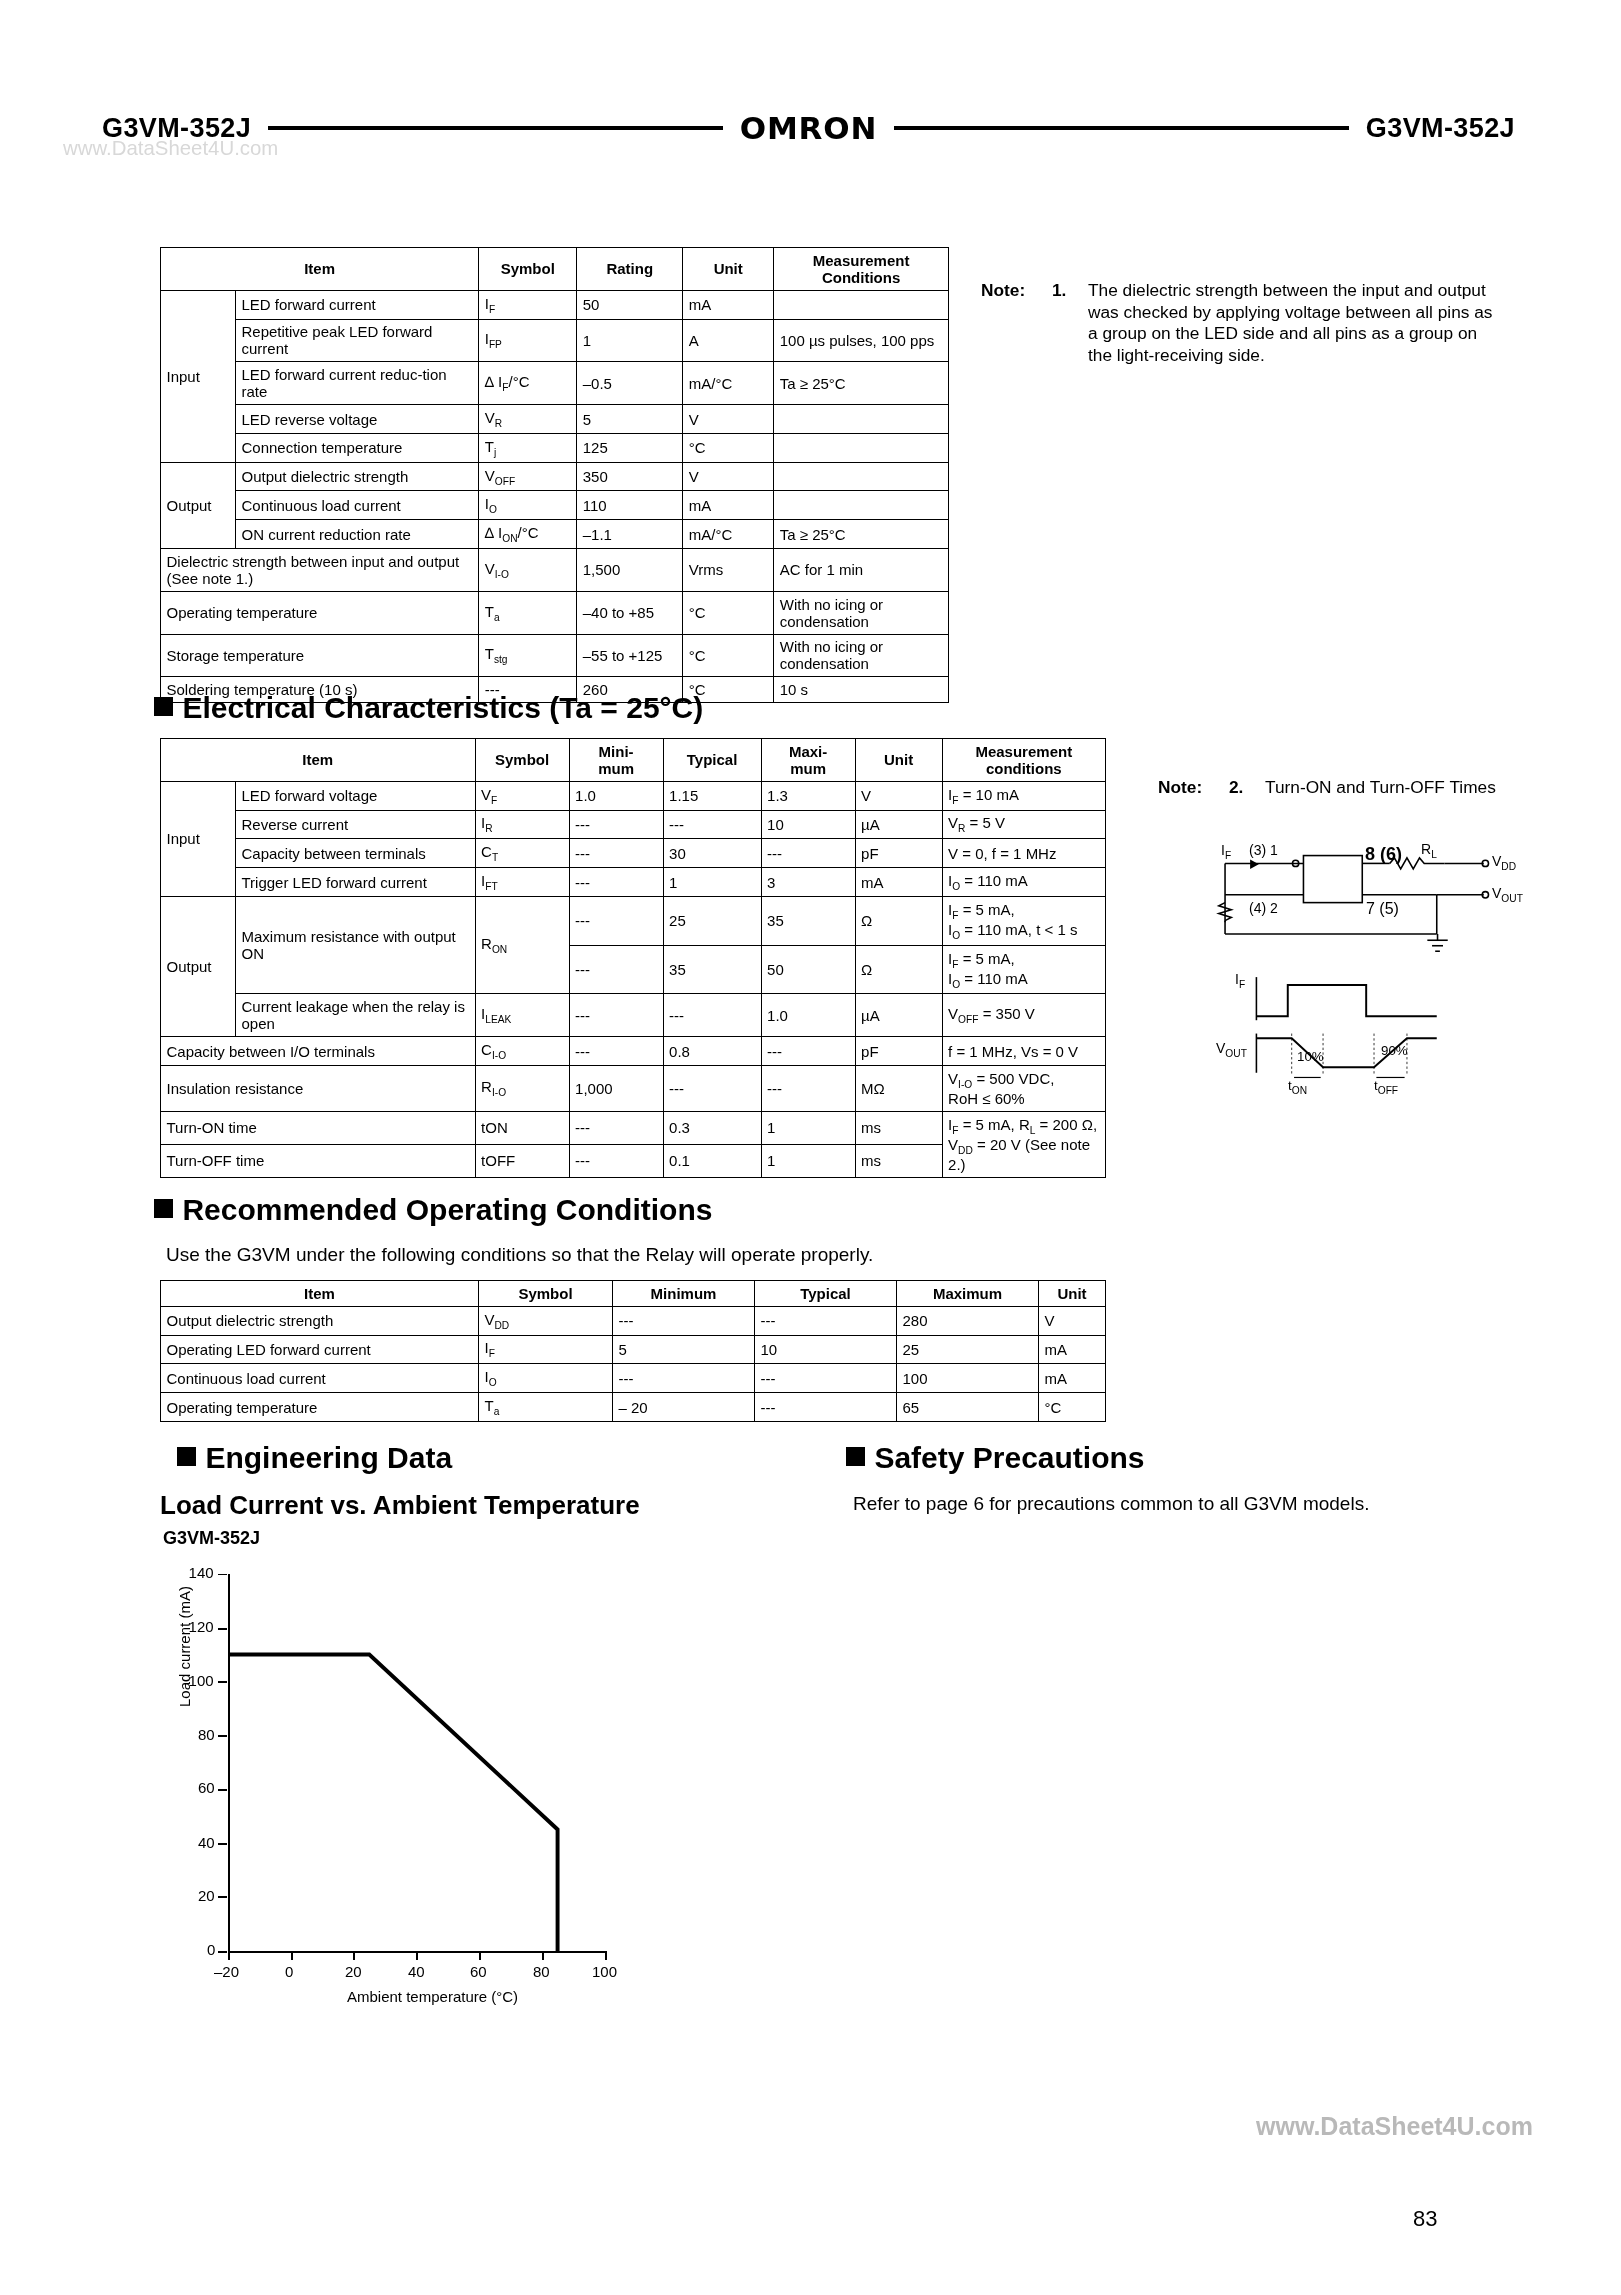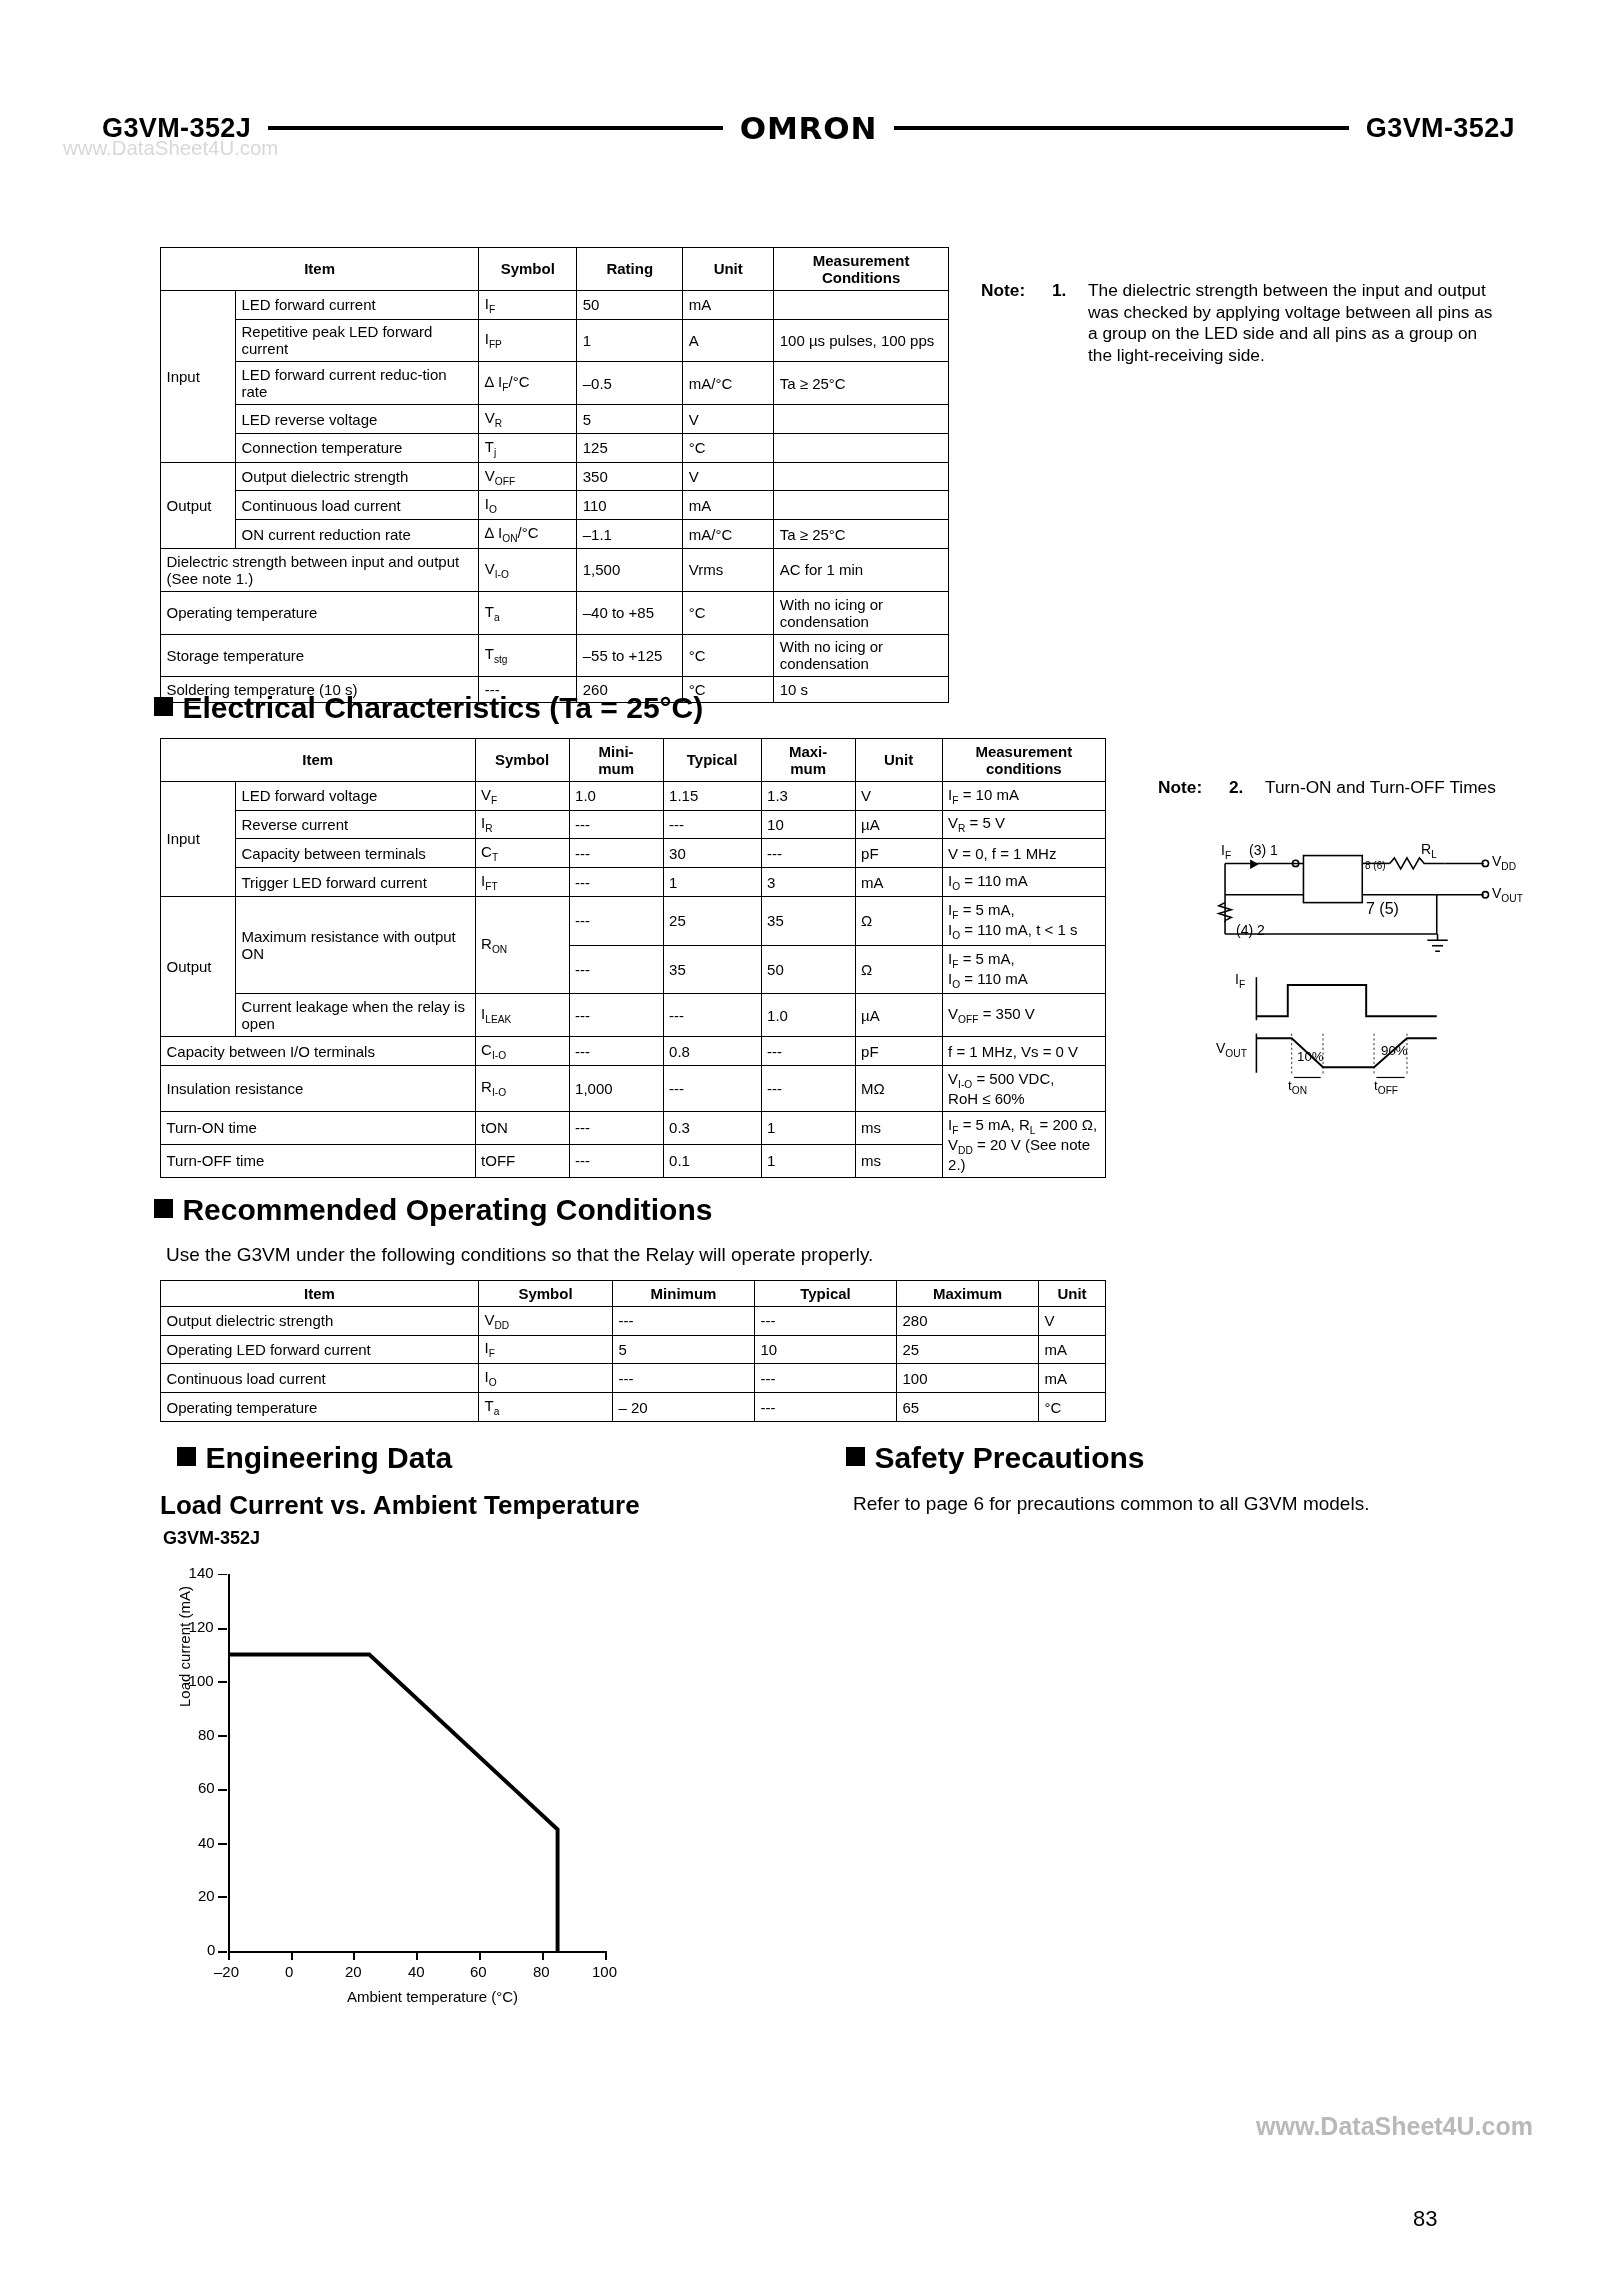--- a/index.html
+++ b/index.html
@@ -320,23 +320,23 @@
       <polyline points="100,268 145,268 185,305 250,305 292,268 330,268" fill="none" stroke="#000" stroke-width="2.5"></polyline>
       <line x1="145" y1="262" x2="145" y2="315" stroke="#000" stroke-width="1" stroke-dasharray="3,3"></line>
       <line x1="185" y1="262" x2="185" y2="315" stroke="#000" stroke-width="1" stroke-dasharray="3,3"></line>
       <line x1="250" y1="262" x2="250" y2="315" stroke="#000" stroke-width="1" stroke-dasharray="3,3"></line>
       <line x1="292" y1="262" x2="292" y2="315" stroke="#000" stroke-width="1" stroke-dasharray="3,3"></line>
       <line x1="148" y1="318" x2="182" y2="318" stroke="#000" stroke-width="1.5"></line>
       <line x1="253" y1="318" x2="289" y2="318" stroke="#000" stroke-width="1.5"></line>
     </svg>
     <div style="position:absolute;left:43px;top:14px;font-size:14px;">I<sub>F</sub></div>
     <div style="position:absolute;left:71px;top:14px;font-size:14px;">(3) 1</div>
-    <div style="position:absolute;left:187px;top:32px;font-size:10px;">8 (6)</div>
+    <div style="position:absolute;left:187px;top:16px;font-size:18px;font-weight:bold;">8 (6)</div>
     <div style="position:absolute;left:243px;top:12.6px;font-size:14px;">R<sub>L</sub></div>
-    <div style="position:absolute;left:58px;top:72px;font-size:14px;margin-top:22px;">(4) 2</div>
+    <div style="position:absolute;left:71px;top:72px;font-size:14px;">(4) 2</div>
     <div style="position:absolute;left:188px;top:72px;font-size:16px;">7 (5)</div>
     <div style="position:absolute;left:314px;top:25px;font-size:14px;">V<sub>DD</sub></div>
     <div style="position:absolute;left:314px;top:57px;font-size:14px;">V<sub>OUT</sub></div>
     <div style="position:absolute;left:57px;top:143px;font-size:14px;">I<sub>F</sub></div>
     <div style="position:absolute;left:38px;top:212px;font-size:14px;">V<sub>OUT</sub></div>
     <div style="position:absolute;left:119px;top:221px;font-size:13.3px;">10%</div>
     <div style="position:absolute;left:203px;top:215px;font-size:13.3px;">90%</div>
     <div style="position:absolute;left:110px;top:250px;font-size:13.3px;">t<sub>ON</sub></div>
     <div style="position:absolute;left:196px;top:250px;font-size:13.3px;">t<sub>OFF</sub></div>
   </div>

